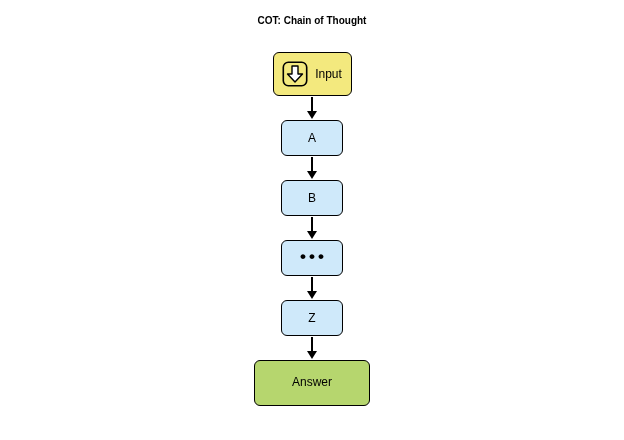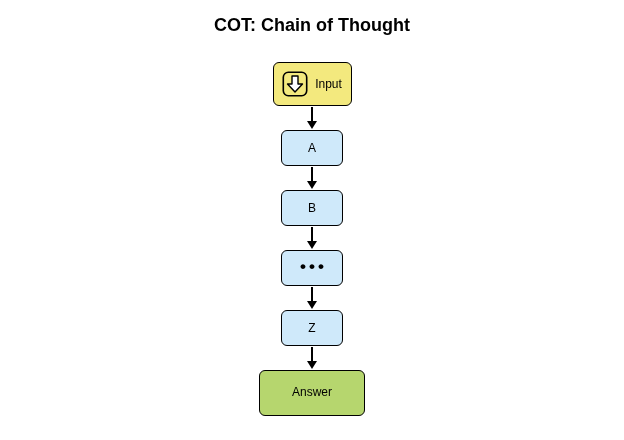--- a/index.html
+++ b/index.html
@@ -11,21 +11,21 @@
     position: relative;
     width: 624px;
     height: 440px;
     background: #ffffff;
     font-family: "Liberation Sans", sans-serif;
     overflow: hidden;
   }
   .title {
     padding-top: 15px;
     text-align: center;
-    font-size: 18px;
+    font-size: 10px;
     font-weight: bold;
     color: #000000;
   }
   .flow {
     margin-top: 26px;
     display: flex;
     flex-direction: column;
     align-items: center;
   }
   .node {
@@ -56,21 +56,21 @@
   .dots-node span {
     font-size: 17px;
     font-weight: bold;
     letter-spacing: 3px;
     line-height: 1;
     position: relative;
     top: -2px;
     padding-left: 3px;
   }
   .answer-node {
-    width: 106px;
+    width: 116px;
     height: 46px;
     background: #b6d66e;
     flex-direction: row;
     line-height: 1.45;
   }
   .arrow {
     display: flex;
     flex-direction: column;
     align-items: center;
     margin: 1px 0;

